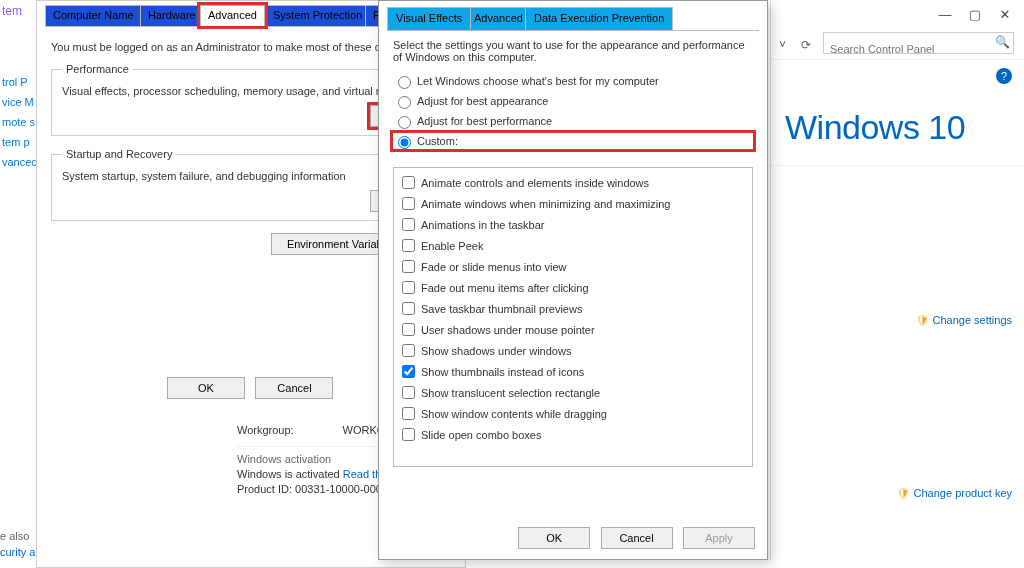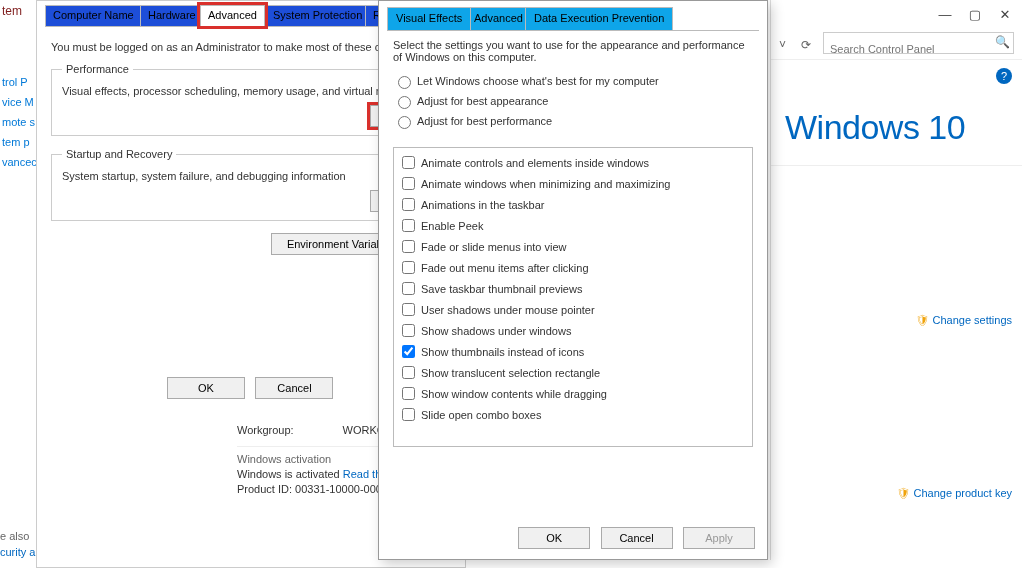--- a/index.html
+++ b/index.html
@@ -1,21 +1,21 @@
 <!DOCTYPE html>
 <html><head>
 <meta charset="utf-8">
 <style>
   * { box-sizing: border-box; font-family: "Segoe UI", Tahoma, sans-serif; }
   body { margin: 0; background: #fff; width: 1024px; height: 568px; overflow: hidden; position: relative; }
 
   
   .left-nav { position: absolute; left: 0; top: 0; width: 40px; height: 560px; border-right: 1px solid #e5e5e5; font-size: 11px; color: #333; }
   .left-nav .item { padding: 4px 2px; color: #0078d7; white-space: nowrap; overflow: hidden; cursor: pointer; }
-  .left-nav .hdr { font-size: 12px; color: #7f1d1d; padding: 4px 2px; }
+  .left-nav .hdr { font-size: 12px; color: #8b5cf6; padding: 4px 2px; }
 
   
   .sysprops { position: absolute; left: 36px; top: 0; width: 430px; height: 568px; background: #fff; border: 1px solid #ccc; }
   .sysprops .tabs { position: relative; height: 22px; border-bottom: 1px solid #bbb; margin: 4px 8px 0 8px; }
   .tab { position: absolute; top: 0; height: 21px; border: 1px solid #bbb; border-bottom: none; background: #1d4ed8; font-size: 11px; padding: 3px 7px; cursor: pointer; }
   .tab.t0 { left: 0px; }
   .tab.t1 { left: 95px; }
   .tab.t2 { left: 155px; z-index: 2; background: #fff; }
   .tab.t3 { left: 220px; }
   .tab.t4 { left: 320px; }
@@ -147,20 +147,24 @@
           <span>Let Windows choose what's best for my computer</span>
         </label>
         <label class="radio-row">
           <input type="radio" name="ve" style="">
           <span>Adjust for best appearance</span>
         </label>
         <label class="radio-row">
           <input type="radio" name="ve" style="">
           <span>Adjust for best performance</span>
         </label>
+        <label class="radio-row highlight-red">
+          <input type="radio" name="ve" checked="" style="">
+          <span>Custom:</span>
+        </label>
       </div>
     <div class="checklist" id="checklist">
         <div class="check-row">
           <input type="checkbox" style="">
           <span>Animate controls and elements inside windows</span>
         </div>
         <div class="check-row">
           <input type="checkbox" style="">
           <span>Animate windows when minimizing and maximizing</span>
         </div>

